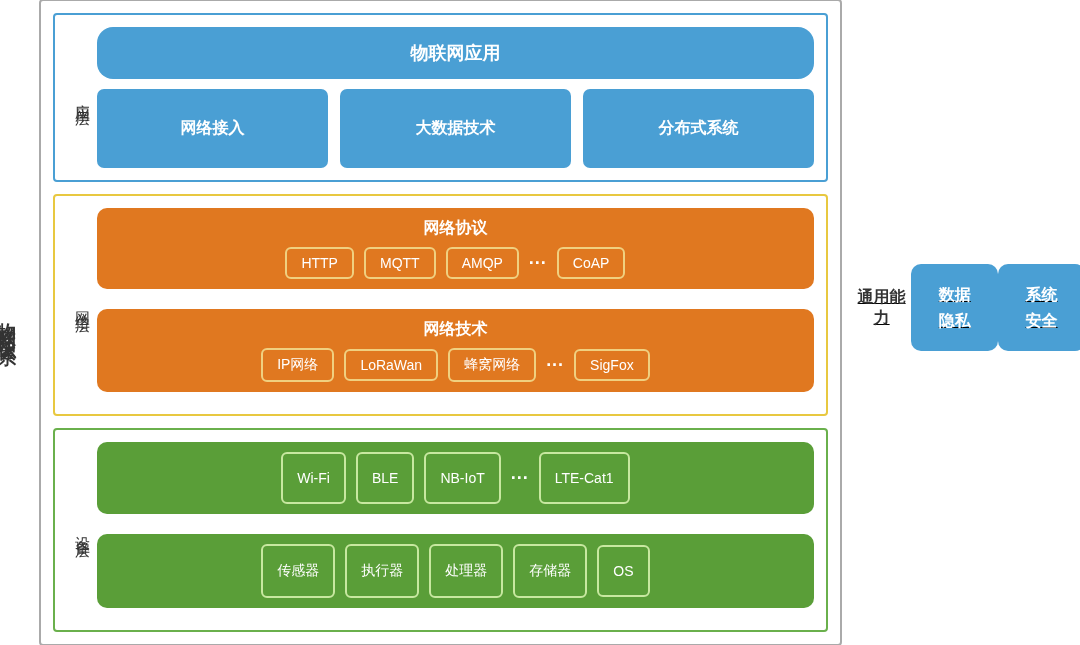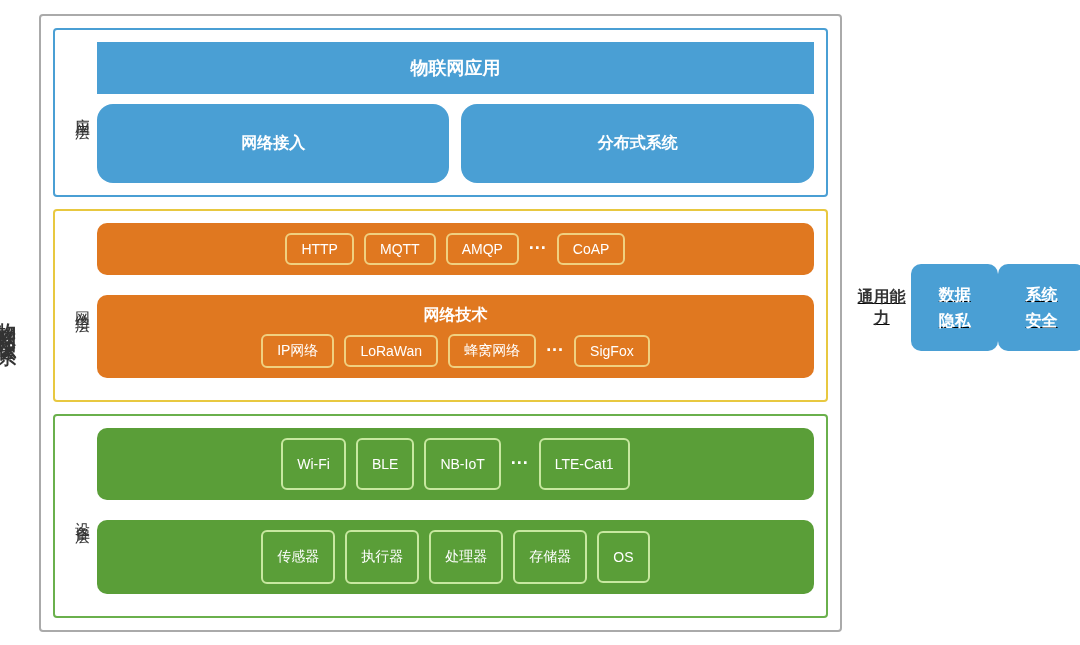--- a/index.html
+++ b/index.html
@@ -69,37 +69,37 @@
     .layer-content {
       flex: 1;
       display: flex;
       flex-direction: column;
       gap: 10px;
     }
 
     .blue-box-full {
       background: #4a9fd4;
       color: #fff;
-      border-radius: 0;
+      border-radius: 16px;
       text-align: center;
       padding: 14px 20px;
       font-size: 18px;
       font-weight: bold;
     }
 
     .blue-boxes-row {
       display: flex;
       gap: 12px;
     }
 
     .blue-box {
       flex: 1;
       background: #4a9fd4;
       color: #fff;
-      border-radius: 16px;
+      border-radius: 7px;
       text-align: center;
       padding: 29px 10px;
       font-size: 16px;
       font-weight: bold;
     }
 
     
     .net-layer {
       border: 2px solid #e8c840;
       margin: 12px;
@@ -223,32 +223,34 @@
 
   <div class="main-diagram">
 
     <div class="app-layer">
       <div class="layer-inner">
         <div class="layer-label">应用层</div>
         <div class="layer-content">
           <div class="blue-box-full">物联网应用</div>
           <div class="blue-boxes-row">
             <div class="blue-box">网络接入</div>
+            <div class="blue-box">大数据技术</div>
             <div class="blue-box">分布式系统</div>
           </div>
         </div>
       </div>
     </div>
 
     <div class="net-layer">
       <div class="layer-inner">
         <div class="layer-label">网络层</div>
         <div class="layer-content">
 
           <div class="orange-section">
+            <div class="orange-section-title">网络协议</div>
             <div class="orange-items-row">
               <div class="orange-item">HTTP</div>
               <div class="orange-item">MQTT</div>
               <div class="orange-item">AMQP</div>
               <div class="dots">···</div>
               <div class="orange-item">CoAP</div>
             </div>
           </div>
 
           <div class="orange-section">

